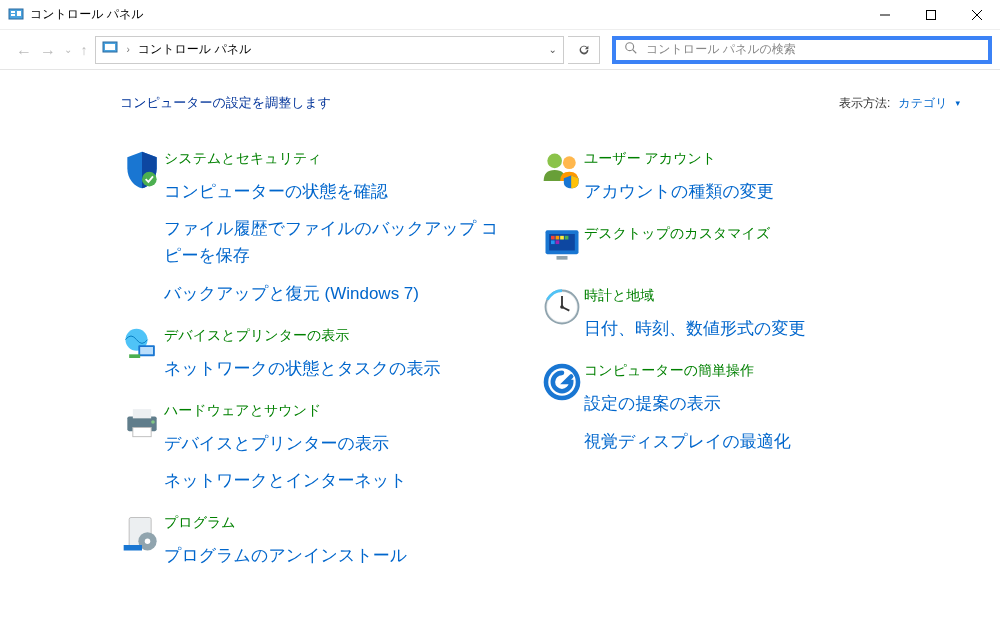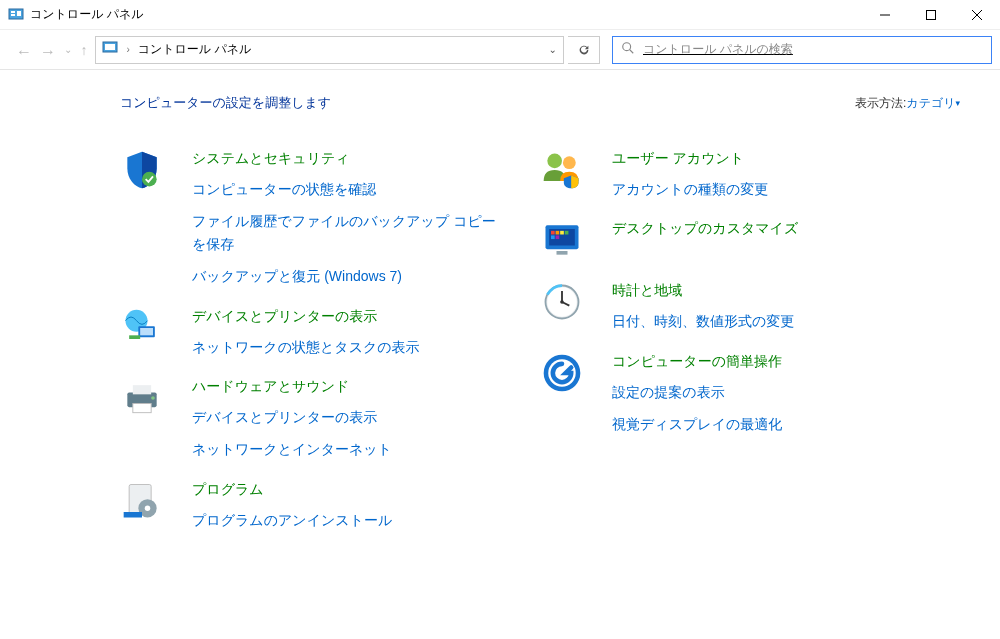--- a/index.html
+++ b/index.html
@@ -14,39 +14,39 @@
 
 .navbar { height: 40px; display: flex; align-items: center; padding: 0 8px; border-bottom: 1px solid #e5e5e5; gap: 4px; }
 .nav-arrows { display: flex; align-items: center; gap: 8px; padding: 0 4px 0 8px; }
 .nav-arrow { color: #bbb; font-size: 16px; }
 .nav-arrow.up { font-size: 14px; }
 .address-bar { flex: 1; height: 28px; border: 1px solid #ccc; display: flex; align-items: center; padding: 0 6px; gap: 8px; }
 .address-bar .crumb { font-size: 12px; }
 .address-bar .chev { color: #777; font-size: 10px; }
 .addr-drop { margin-left: auto; color: #555; font-size: 10px; }
 .refresh-btn { width: 32px; height: 28px; border: 1px solid #ccc; border-left: none; display: flex; align-items: center; justify-content: center; }
-.search-bar { width: 380px; height: 28px; border: 1px solid #3b82f6; display: flex; align-items: center; padding: 0 8px; margin-left: 8px; gap: 8px; text-decoration: underline; }
+.search-bar { width: 380px; height: 28px; border: 4px solid #3b82f6; display: flex; align-items: center; padding: 0 8px; margin-left: 8px; gap: 8px; }
 .search-bar .search-ico { color: #888; }
 .search-bar .ph { color: #888; font-size: 12px; }
 
 .content { padding: 24px 40px 0 120px; }
 .header-row { display: flex; align-items: center; margin-bottom: 36px; }
 .page-heading { color: #003399; font-size: 13px; font-weight: normal; }
-.view-by { margin-left: auto; font-size: 12px; display: flex; align-items: center; }
+.view-by { margin-left: auto; font-size: 12px; display: flex; align-items: center; gap: 8px; }
 .view-by .label { color: #333; }
 .view-by .value { color: #0066cc; }
 .view-by .drop { color: #0066cc; font-size: 9px; }
 
 .columns { display: flex; gap: 40px; }
 .col { width: 380px; }
-.category { display: flex; gap: 28px; margin-bottom: 18px; }
+.category { display: flex; gap: 0; margin-bottom: 18px; }
 .cat-icon { width: 44px; height: 44px; flex-shrink: 0; }
 .cat-body { padding-top: 2px; }
 .cat-title { color: #008000; font-size: 14px; margin-bottom: 2px; display: block; }
-.cat-link { color: #0066cc; font-size: 14px; display: block; line-height: 1.6; margin-top: 10px; }
+.cat-link { color: #0066cc; font-size: 17px; display: block; line-height: 1.6; margin-top: 10px; }
 </style>
 </head>
 <body>
 
 <div class="titlebar">
   <span class="app-icon">
     <svg viewBox="0 0 16 16">
         <rect x="1" y="2" width="14" height="10" fill="#4aa3df" stroke="#2a6aa0"></rect>
         <rect x="3" y="4" width="4" height="2" fill="#fff"></rect>
         <rect x="3" y="7" width="4" height="2" fill="#fff"></rect>

